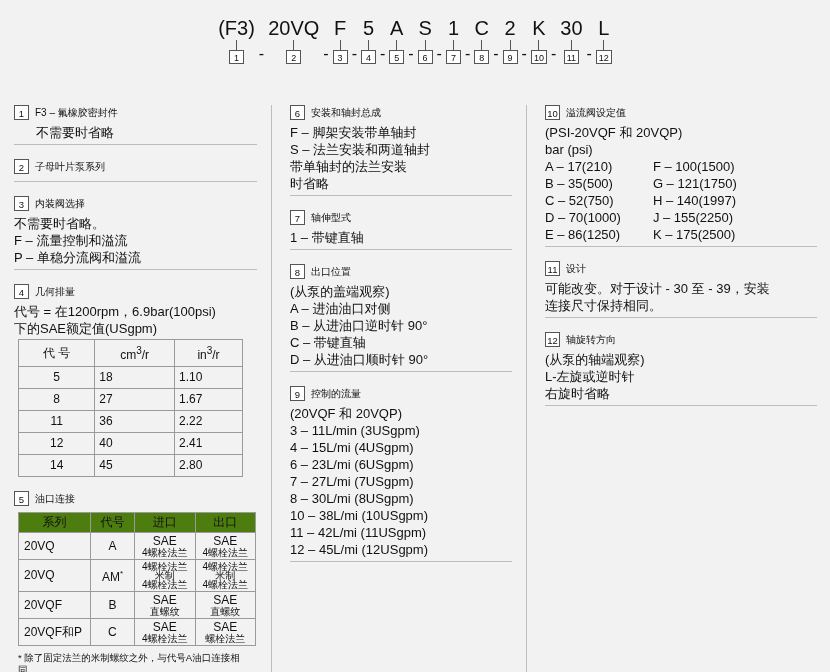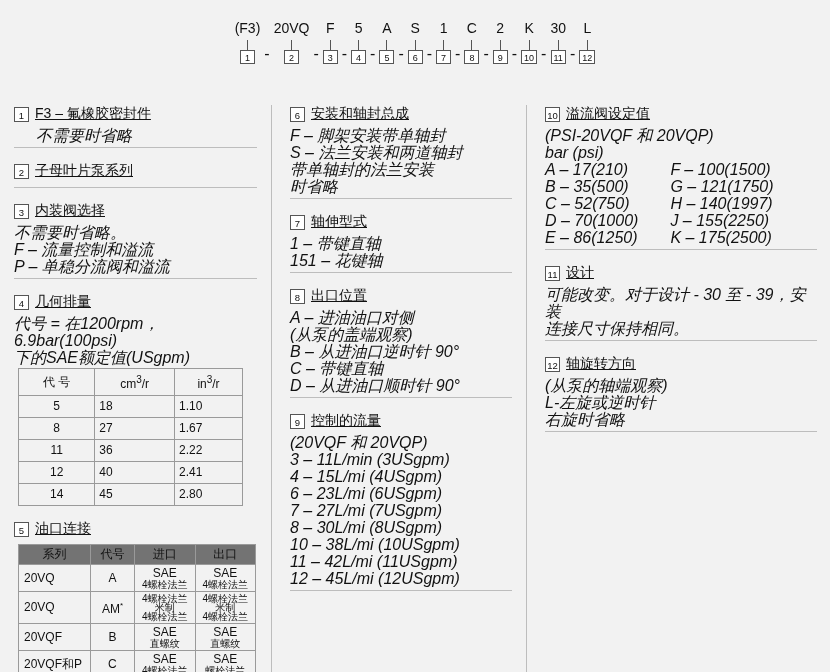--- a/index.html
+++ b/index.html
@@ -24,21 +24,21 @@
     align-items:flex-end;
     gap:3px;
     font-size:17px;
   }
   .code-cell{
     display:flex;
     flex-direction:column;
     align-items:center;
   }
   .code-txt{
-    font-size:14px;
+    font-size:20px;
     line-height:20px;
     letter-spacing:0px;
     white-space:nowrap;
   }
   .code-dash{
     font-size:16px;
     line-height:20px;
     padding:0 1px;
     align-self:flex-end;
     margin-bottom:0px;
@@ -83,23 +83,23 @@
   .tag{
     display:inline-block;
     min-width:15px;height:15px;
     border:1px solid #555;
     background:#fff;
     font-size:9.5px;
     line-height:15px;
     text-align:center;
     box-sizing:border-box;
   }
-  .hd-txt{font-size:14px;text-decoration:underline;}
+  .hd-txt{font-size:10px;}
   .rule{height:1px;background:#bdbdbd;margin:3px 0 5px 0;}
-  .body{font-size:16px;line-height:17px;font-style:italic;}
+  .body{font-size:13px;line-height:17px;}
   .indent{padding-left:22px;}
 
   
   table{border-collapse:collapse;font-size:12px;}
   .disp-tbl{width:225px;margin-top:2px;margin-left:4px;}
   .disp-tbl th,.disp-tbl td{
     border:1px solid #9a9a9a;
     padding:3px 4px;
     font-weight:normal;
     line-height:15px;
@@ -109,21 +109,21 @@
 
   .port-tbl{width:238px;margin-top:2px;margin-left:4px;}
   .port-tbl th,.port-tbl td{
     border:1px solid #9a9a9a;
     padding:2px 3px;
     text-align:center;
     font-weight:normal;
     line-height:13px;
     vertical-align:middle;
   }
-  .port-tbl th{background:#737373;font-size:12px;padding:3px;}
+  .port-tbl th{background:#4d7c0f;font-size:12px;padding:3px;}
   .port-tbl td.series{text-align:left;padding-left:5px;font-size:12px;}
   .big{font-size:12px;}
   .tiny{font-size:10px;line-height:9px;display:block;}
   .sup{font-size:8px;vertical-align:super;}
 
   .note{
     margin-top:6px;
     margin-left:4px;
     font-size:9.5px;
     line-height:12px;
@@ -389,33 +389,32 @@
         <div class="rule"></div>
       </div>
 
       <div class="blk">
         <div class="blk-hd">
           <span class="tag">7</span>
           <span class="hd-txt">轴伸型式</span>
         </div>
         <div class="body">
           <div>1 – 带键直轴</div>
-          <div>151 – 花键轴</div>
         </div>
         <div class="rule"></div>
       </div>
 
       <div class="blk">
         <div class="blk-hd">
           <span class="tag">8</span>
           <span class="hd-txt">出口位置</span>
         </div>
         <div class="body">
+          <div>(从泵的盖端观察)</div>
           <div>A – 进油油口对侧</div>
-          <div>(从泵的盖端观察)</div>
           <div>B – 从进油口逆时针 90°</div>
           <div>C – 带键直轴</div>
           <div>D – 从进油口顺时针 90°</div>
         </div>
         <div class="rule"></div>
       </div>
 
       <div class="blk">
         <div class="blk-hd">
           <span class="tag">9</span>

